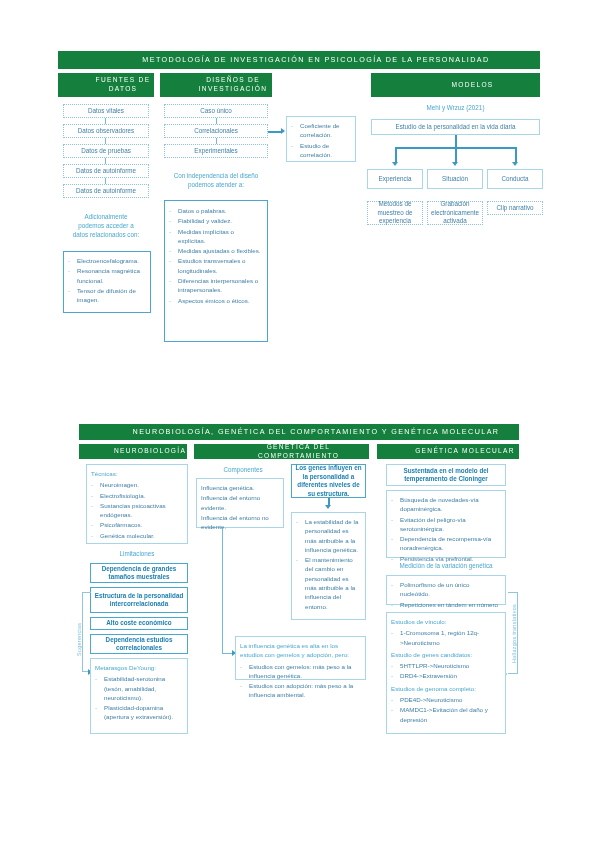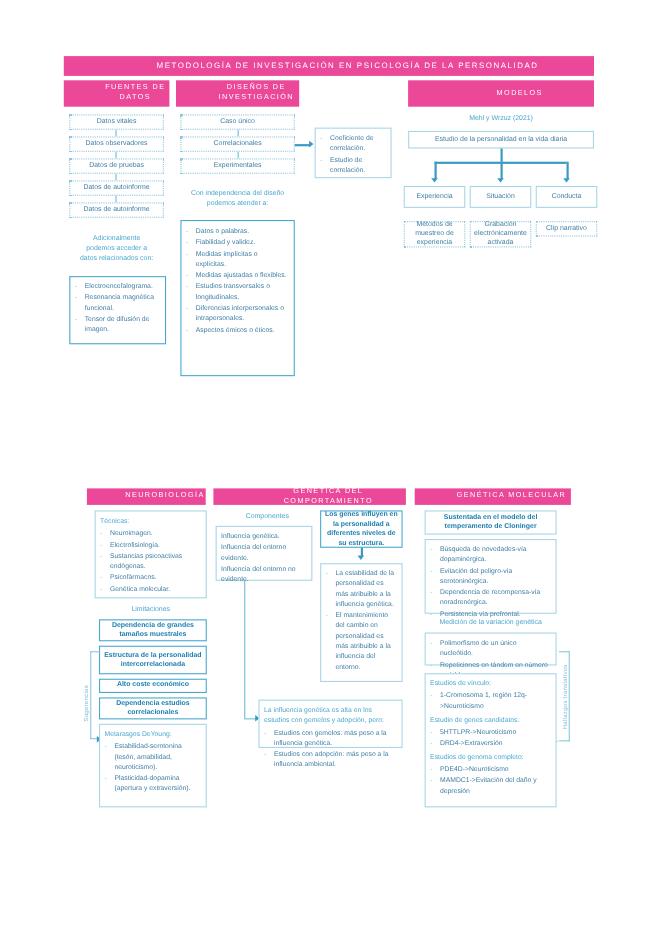--- a/index.html
+++ b/index.html
@@ -9,21 +9,21 @@
     background:#ffffff;
     font-family:"Liberation Sans", sans-serif;
     color:#3f7fa5;
     position:relative;
     overflow:hidden;
   }
   .page { position:absolute; inset:0; }
 
   
   .bar {
-    background:#ec4899;
+    background:#15803d;
     color:#ffffff;
     text-align:center;
     letter-spacing:1.4px;
     font-size:7.2px;
     display:flex; align-items:center; justify-content:center;
     position:absolute;
     line-height:1.35;
     padding-left:34px;
   }
   .bar.small { font-size:6.6px; letter-spacing:1.3px; }
@@ -212,20 +212,21 @@
   <div class="box thin" style="left:487px; top:169px; width:56px; height:20px;">Conducta</div>
 
   <div class="box" style="left:367px; top:201px; width:56px; height:24px; white-space:pre-line;">Métodos de
 muestreo de
 experiencia</div>
   <div class="box" style="left:427px; top:201px; width:56px; height:24px; white-space:pre-line;">Grabación
 electrónicamente
 activada</div>
   <div class="box" style="left:487px; top:201px; width:56px; height:14px; white-space:pre-line;">Clip narrativo</div>
 
+  <div class="bar" style="left:79px; top:424px; width:440px; height:16px;">NEUROBIOLOGÍA, GENÉTICA DEL COMPORTAMIENTO Y GENÉTICA MOLECULAR</div>
 
   <div class="bar small" style="left:79px; top:444px; width:108px; height:15px;">NEUROBIOLOGÍA</div>
   <div class="bar small" style="left:194px; top:444px; width:175px; height:15px;">GENÉTICA DEL COMPORTAMIENTO</div>
   <div class="bar small" style="left:377px; top:444px; width:142px; height:15px;">GENÉTICA MOLECULAR</div>
 
   <div class="box thin top left" style="left:86px; top:464px; width:102px; height:80px; padding:4px;">
     <div class="ul" style="position:static; width:100%;">
       <div class="hdr">Técnicas:</div>
       <div class="li">
           <span class="dash">-</span>

